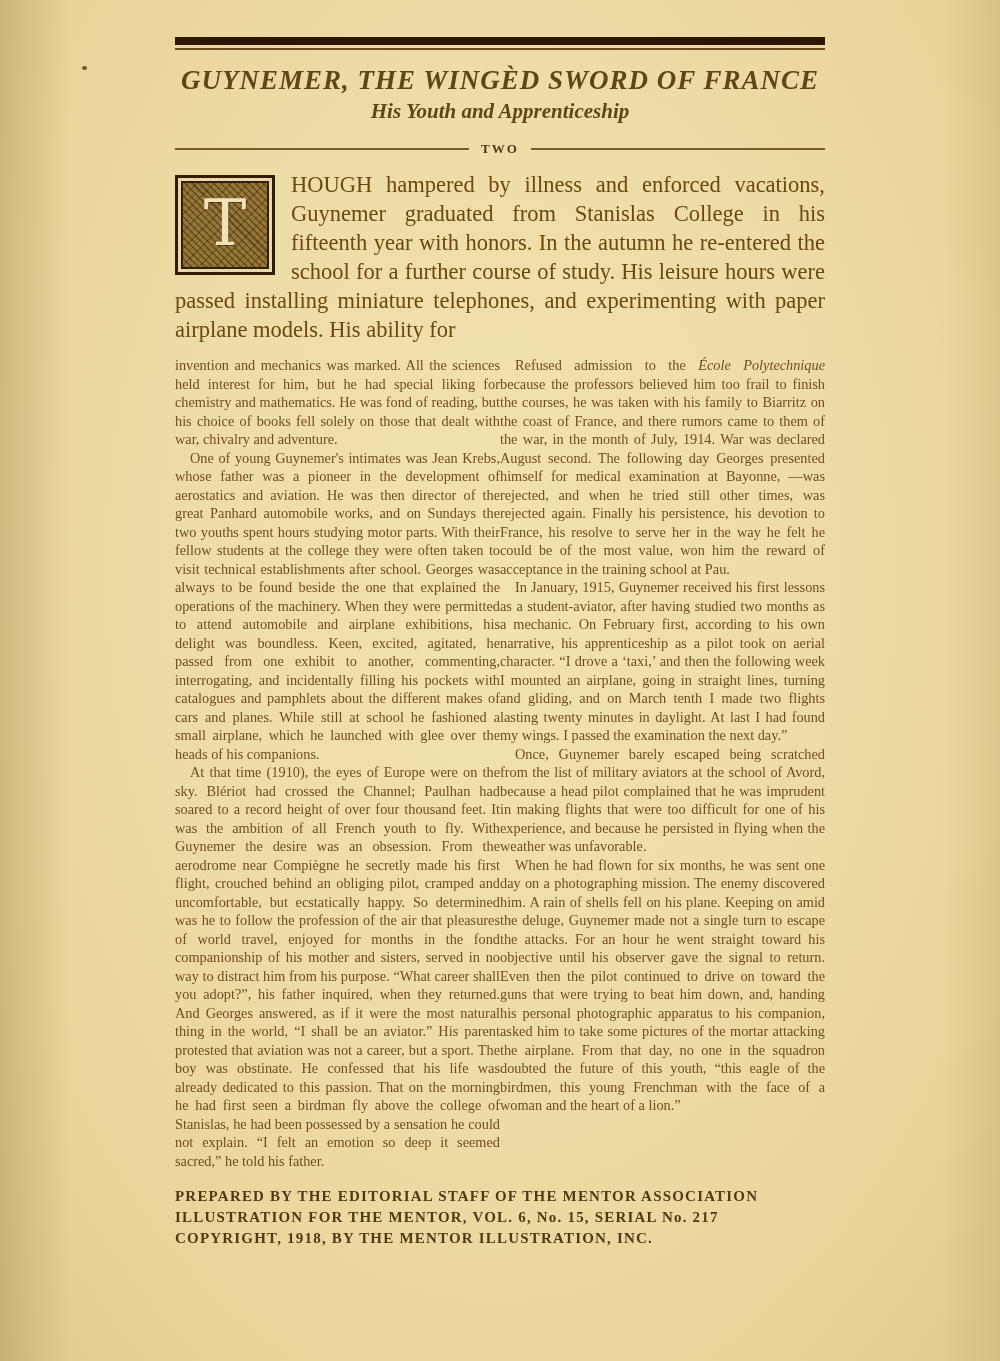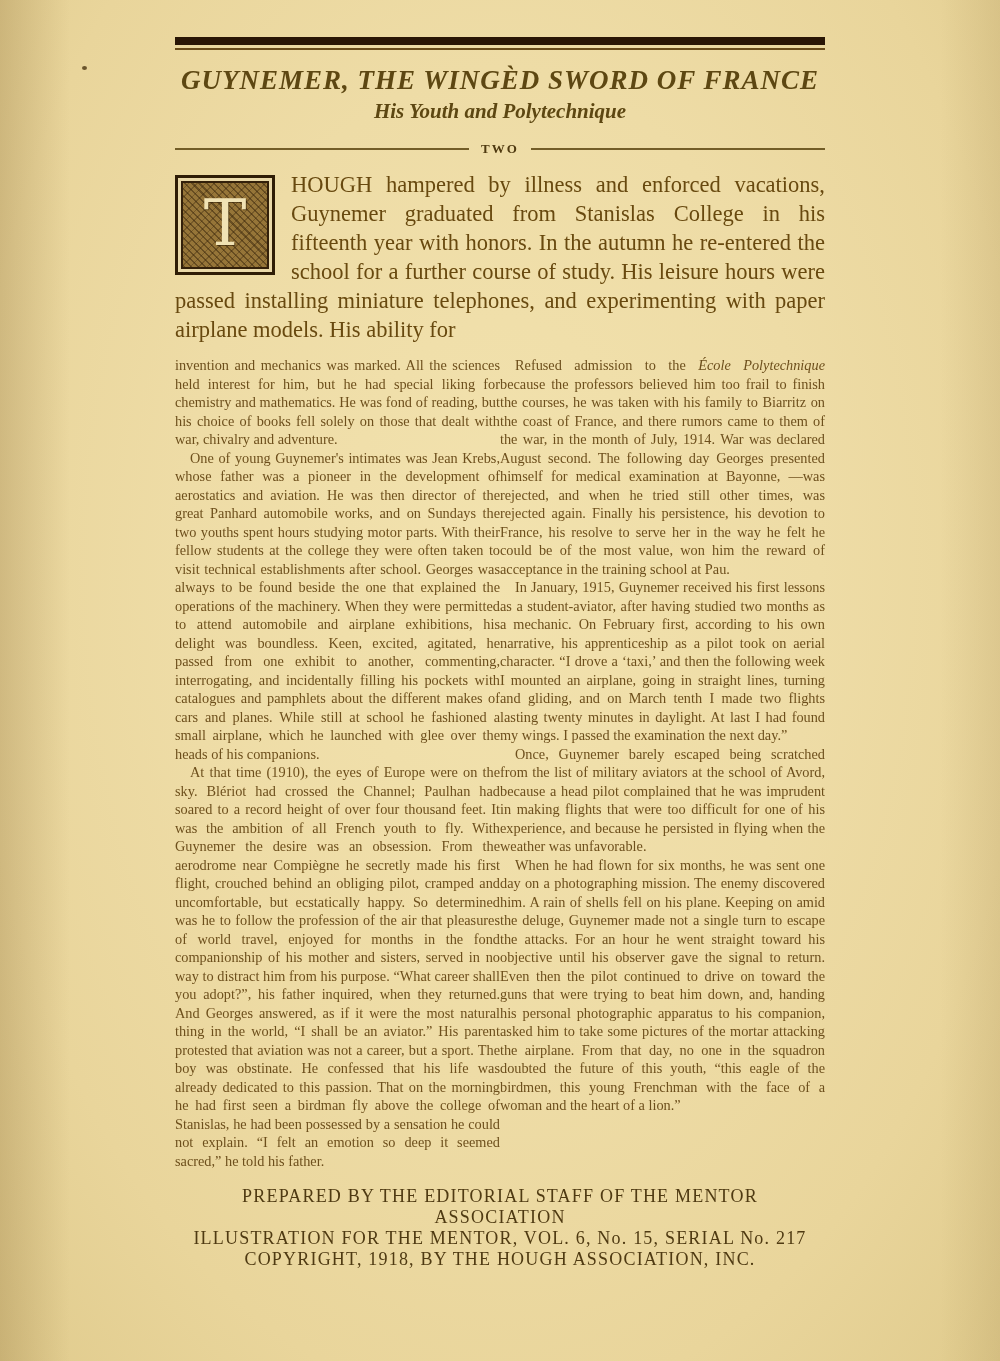--- a/index.html
+++ b/index.html
@@ -60,37 +60,37 @@
   }
 
   .columns { display:flex; margin-top:12px; }
   .col { flex:1; font-size:14.3px; line-height:18.5px;
     text-align:justify; color:#6d4f1c; }
   .col p { margin:0; }
   .col p.indent { text-indent:15px; }
   .ital { font-style:italic; }
 
   .footer {
-    margin-top:16px; text-align:center; font-weight:normal;
-    font-size:18px; line-height:21px; letter-spacing:1.2px; color:#4f3a12;
+    margin-top:16px; text-align:left; font-weight:bold;
+    font-size:15px; line-height:21px; letter-spacing:1.2px; color:#4f3a12;
   }
 </style>
 </head>
 <body>
 
 <div class="page">
   <div class="speck"></div>
 
   <div class="content">
 
     <div class="rule-thick"></div>
     <div class="rule-thin"></div>
 
     <div class="title">GUYNEMER, THE WINGÈD SWORD OF FRANCE</div>
-    <div class="subtitle">His Youth and Polytechnique</div>
+    <div class="subtitle">His Youth and Apprenticeship</div>
 
     <div class="divider">
       <div class="divider-line"></div>
       <div class="divider-label">TWO</div>
       <div class="divider-line"></div>
     </div>
 
     <div class="lead">
       <div class="drop-cap">
         <div class="drop-cap-inner">
@@ -109,17 +109,17 @@
           <p class="indent"><span>Refused admission to the </span><span class="ital">École Polytechnique</span><span> because the professors believed him too frail to finish the courses, he was taken with his family to Biarritz on the coast of France, and there rumors came to them of the war, in the month of July, 1914.  War was declared August second.  The following day Georges presented himself for medical examination at Bayonne, —was rejected, and when he tried still other times, was rejected again.  Finally his persistence, his devotion to France, his resolve to serve her in the way he felt he could be of the most value, won him the reward of acceptance in the training school at Pau.</span></p>
           <p class="indent"><span>In January, 1915, Guynemer received his first lessons as a student-aviator, after having studied two months as a mechanic.  On February first, according to his own narrative, his apprenticeship as a pilot took on aerial character.  “I drove a ‘taxi,’ and then the following week I mounted an airplane, going in straight lines, turning and gliding, and on March tenth I made two flights lasting twenty minutes in daylight.  At last I had found my wings.  I passed the examination the next day.”</span></p>
           <p class="indent"><span>Once, Guynemer barely escaped being scratched from the list of military aviators at the school of Avord, because a head pilot complained that he was imprudent in making flights that were too difficult for one of his experience, and because he persisted in flying when the weather was unfavorable.</span></p>
           <p class="indent"><span>When he had flown for six months, he was sent one day on a photographing mission.  The enemy discovered him.  A rain of shells fell on his plane.  Keeping on amid the deluge, Guynemer made not a single turn to escape the attacks.  For an hour he went straight toward his objective until his observer gave the signal to return.  Even then the pilot continued to drive on toward the guns that were trying to beat him down, and, handing his personal photographic apparatus to his companion, asked him to take some pictures of the mortar attacking the airplane.  From that day, no one in the squadron doubted the future of this youth, “this eagle of the birdmen, this young Frenchman with the face of a woman and the heart of a lion.”</span></p>
         </div>
     </div>
 
     <div class="footer">
       <div>PREPARED BY THE EDITORIAL STAFF OF THE MENTOR ASSOCIATION</div>
       <div>ILLUSTRATION FOR THE MENTOR, VOL. 6, No. 15, SERIAL No. 217</div>
-      <div>COPYRIGHT, 1918, BY THE HOUGH ASSOCIATION, INC.</div>
+      <div>COPYRIGHT, 1918, BY THE MENTOR ILLUSTRATION, INC.</div>
     </div>
 
   </div>
 </div>
 
 </body></html>

